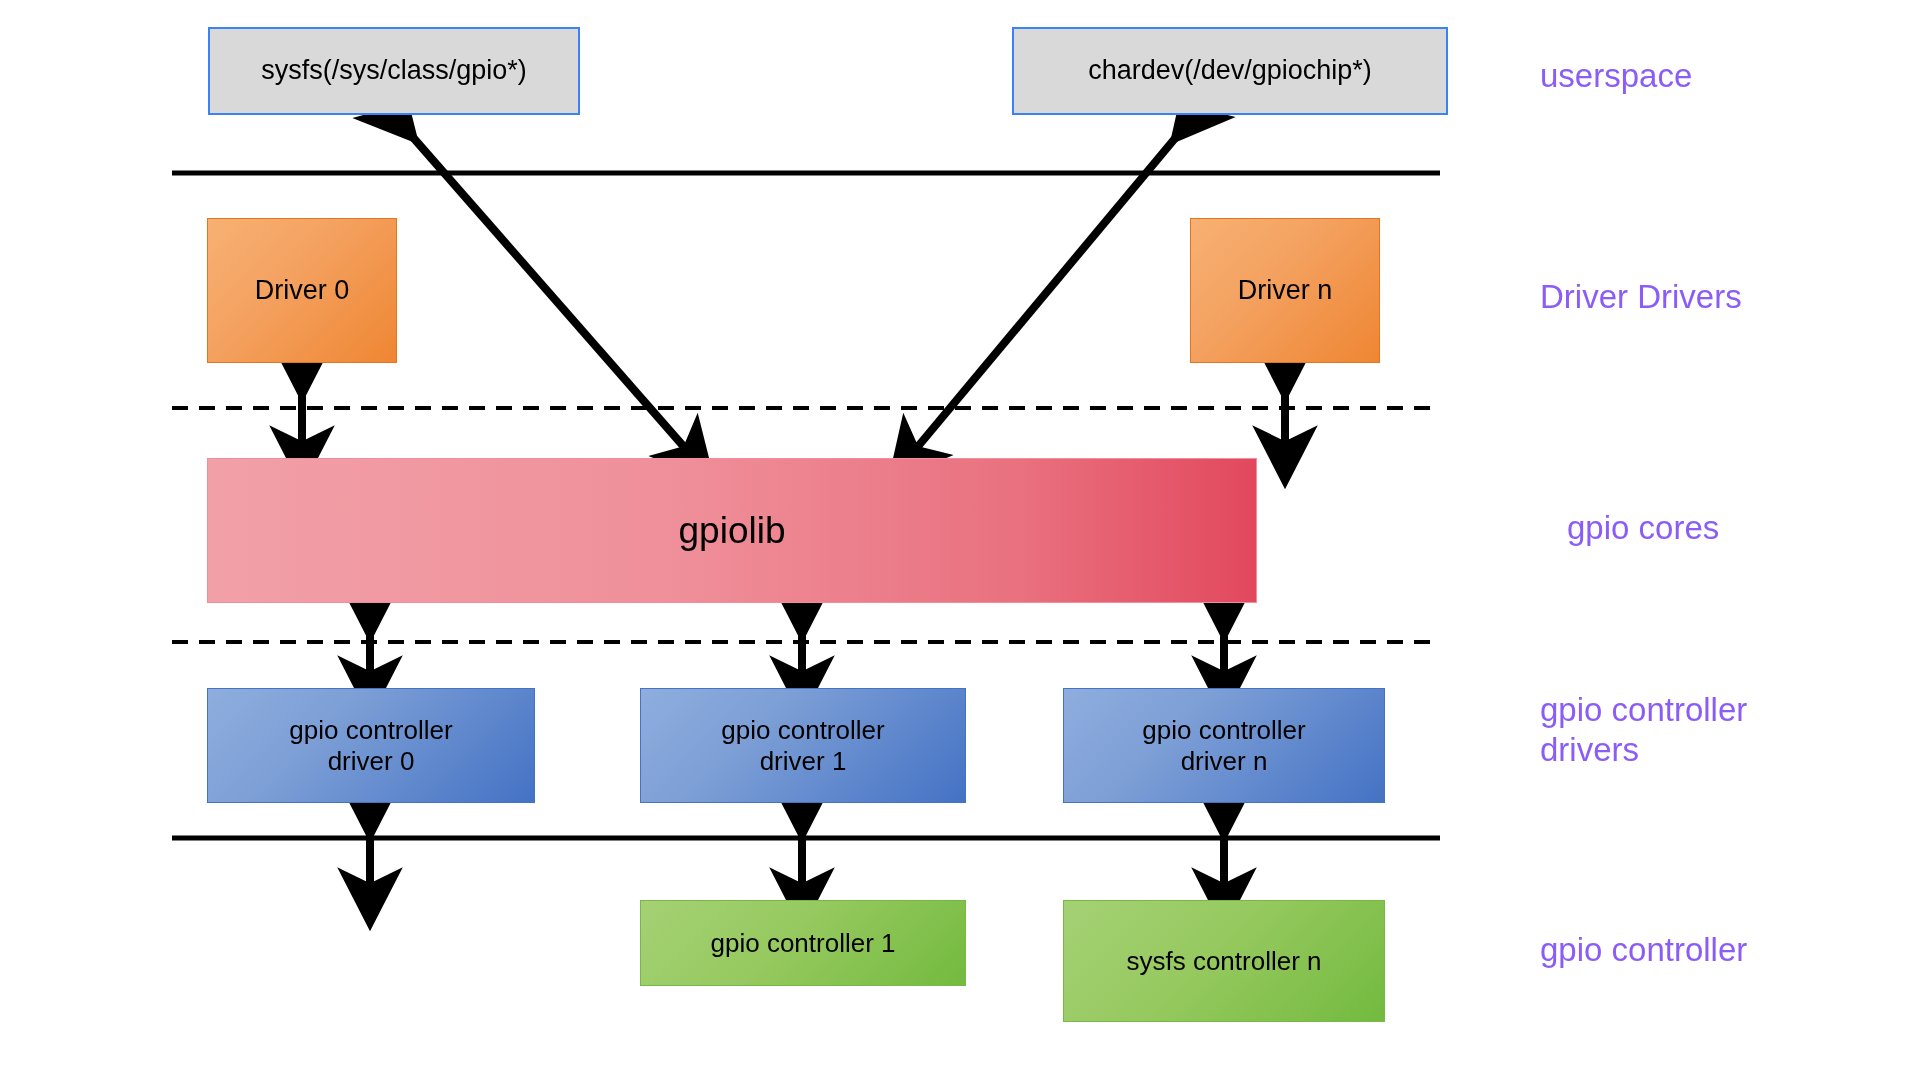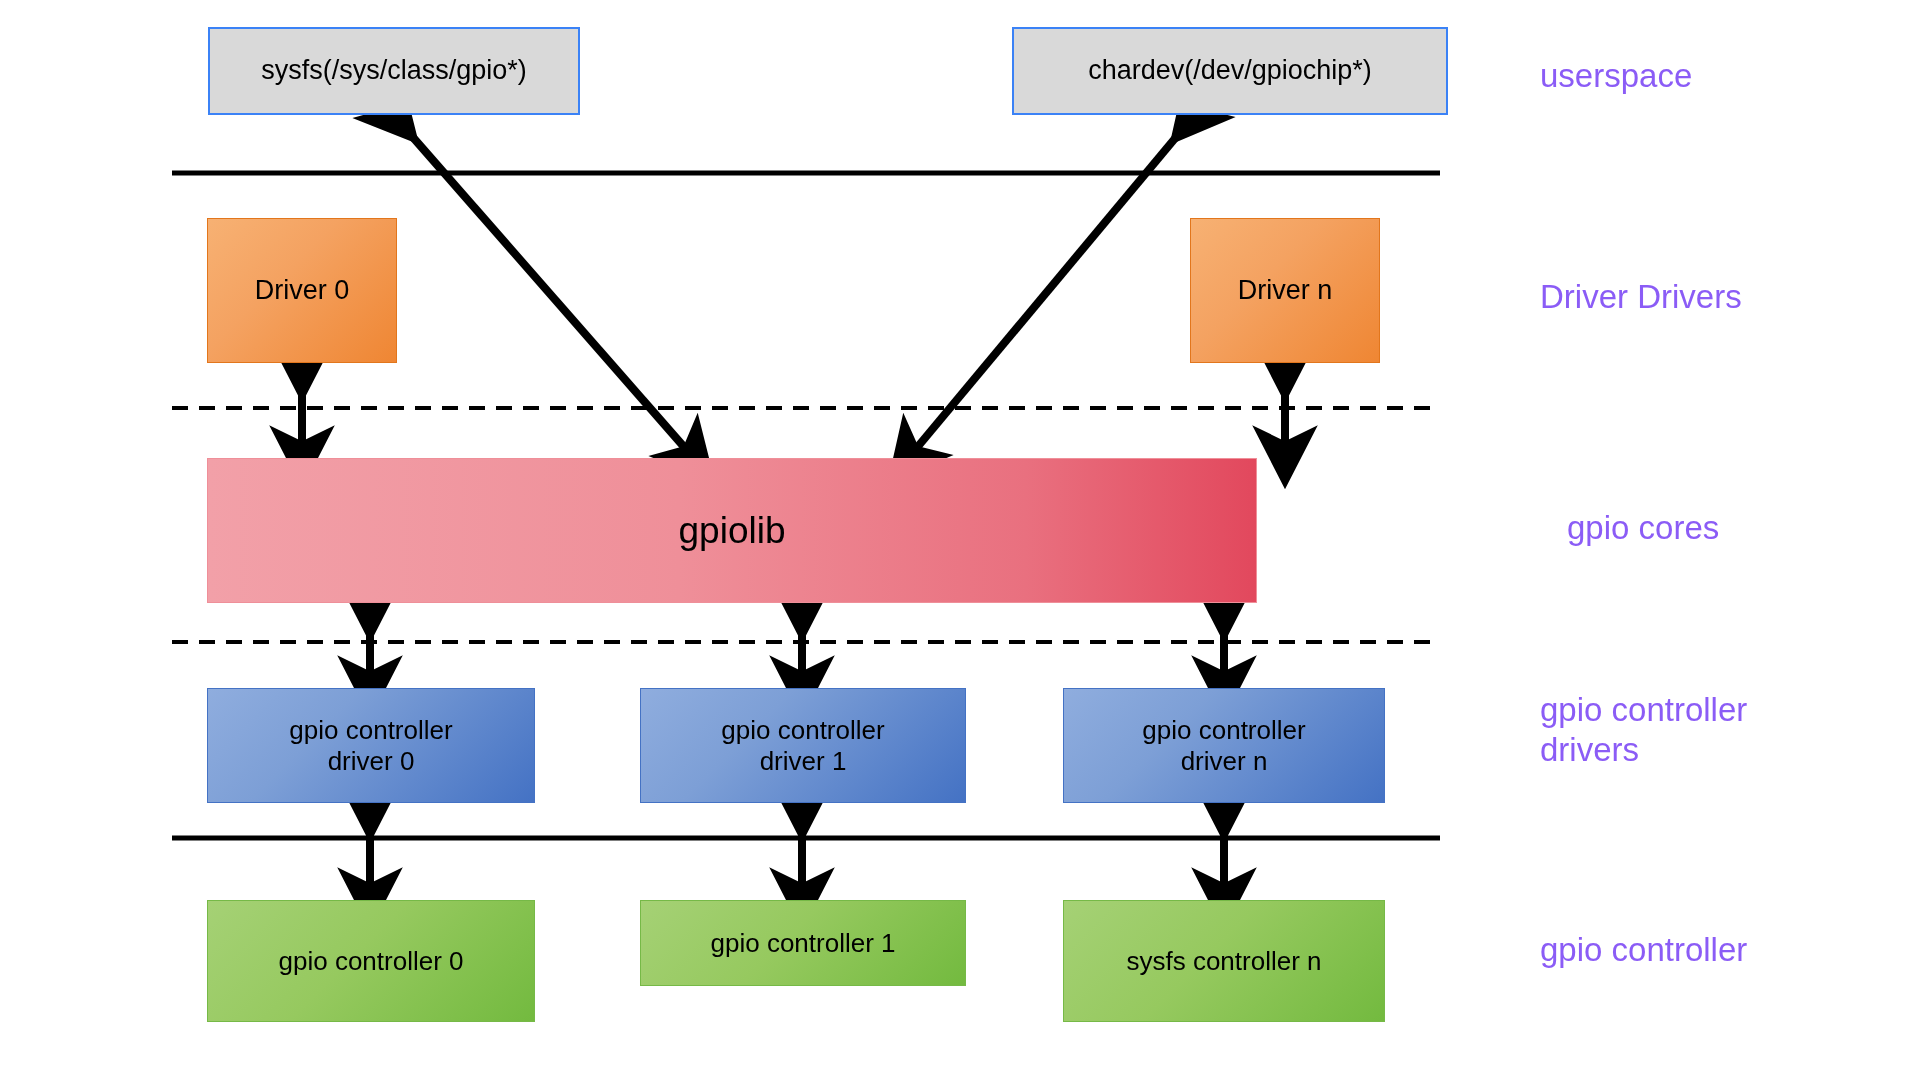--- a/index.html
+++ b/index.html
@@ -137,23 +137,20 @@
   </div>
   <div class="node node-ctrl-driver" style="left:640px; top:688px; width:326px; height:115px;">
     <span style="white-space:pre-line;">gpio controller
 driver 1</span>
   </div>
   <div class="node node-ctrl-driver" style="left:1063px; top:688px; width:322px; height:115px;">
     <span style="white-space:pre-line;">gpio controller
 driver n</span>
   </div>
 
-  <div class="node node-ctrl" style="left:207px; top:900px; width:328px; height:122px;">
-    <span>gpio controller 0</span>
-  </div>
   <div class="node node-ctrl" style="left:640px; top:900px; width:326px; height:86px;">
     <span>gpio controller 1</span>
   </div>
   <div class="node node-ctrl" style="left:1063px; top:900px; width:322px; height:122px;">
     <span>sysfs controller n</span>
   </div>
 
   <div class="layer-label" style="left:1540px; top:56px;">userspace</div>
   <div class="layer-label" style="left:1540px; top:277px;">Driver Drivers</div>
   <div class="layer-label" style="left:1540px; top:508px;margin-left:27px;">gpio cores</div>

